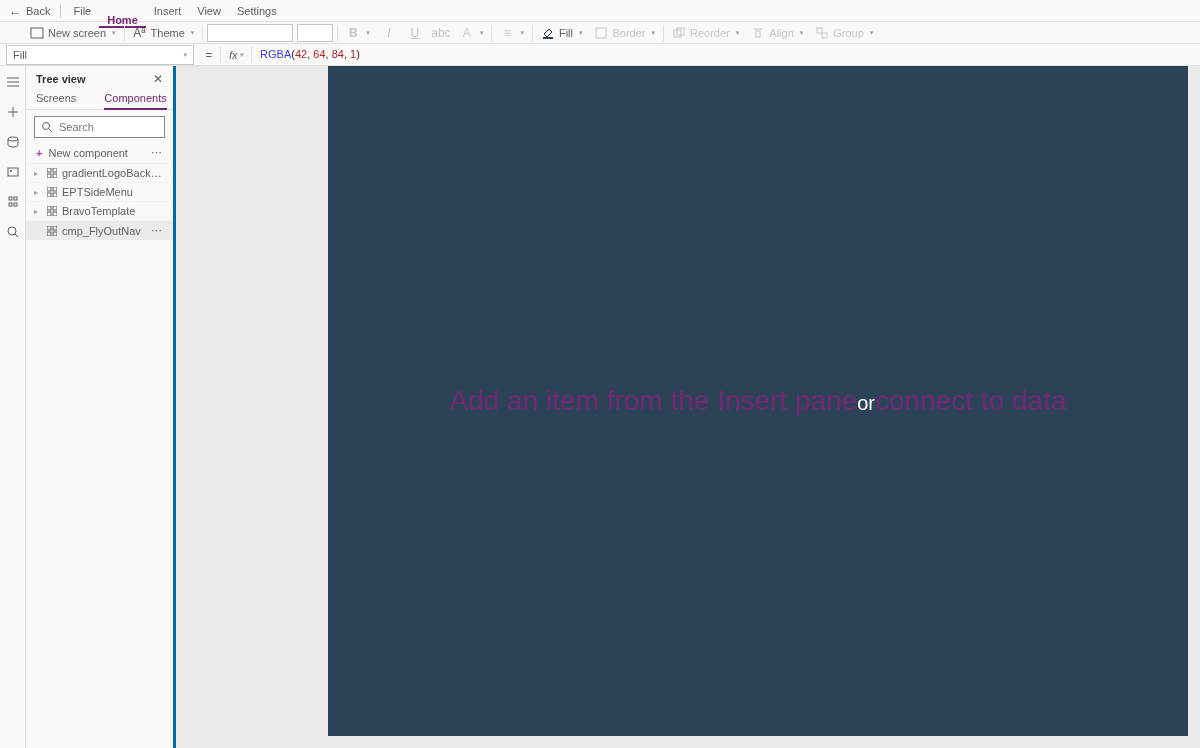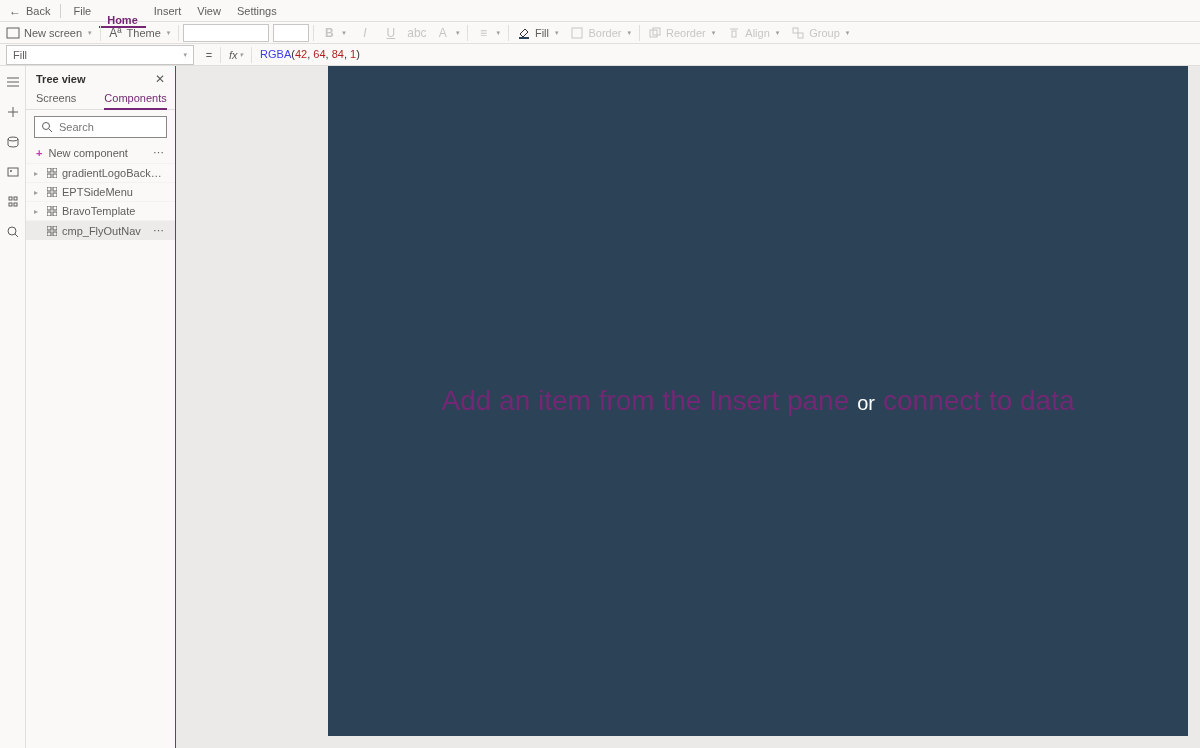--- a/index.html
+++ b/index.html
@@ -7,21 +7,21 @@
 
 
 .topbar { height: 22px; display: flex; align-items: center; padding: 0 8px; border-bottom: 1px solid #e1dfdd; }
 .back-btn { display: flex; align-items: center; gap: 4px; margin-right: 6px; cursor: pointer; color:#605e5c;}
 .divider-v { width: 1px; height: 14px; background: #d2d0ce; margin: 0 4px; }
 .menu-item { padding: 2px 8px; cursor: pointer; color:#605e5c;}
 .menu-item.active { color: #742774; border-bottom: 2px solid #742774; font-weight: 600; padding-bottom:0px;}
 .menu-item.bold { font-weight:600;margin-top:19px; }
 
 
-.ribbon { height: 22px; display: flex; align-items: center; padding: 0 0; border-bottom: 1px solid #e1dfdd; gap: 0; }
+.ribbon { height: 22px; display: flex; align-items: center; padding: 0 24px; border-bottom: 1px solid #e1dfdd; gap: 0; }
 .ribbon-item { display: flex; align-items: center; padding: 0 6px; height: 22px; cursor: pointer; color:#605e5c; gap:4px;}
 .ribbon-item.disabled { color: #c8c6c4; }
 .ribbon-sep { width: 1px; height: 16px; background: #e1dfdd; margin: 0 2px; }
 .dropdown-caret { font-size: 7px; margin-left: 2px; color:#a19f9d;}
 .font-select { width: 86px; height: 18px; border: 1px solid #c8c6c4; background: #fff; margin: 0 2px; }
 .size-select { width: 36px; height: 18px; border: 1px solid #c8c6c4; background: #fff; margin: 0 2px; }
 .ico { width: 14px; height: 14px; display:inline-flex; align-items:center; justify-content:center; font-size:12px;}
 
 
 .formula-bar { height: 22px; display: flex; align-items: center; border-bottom: 1px solid #e1dfdd; }
@@ -32,21 +32,21 @@
 .formula-text .fn { color: #3a3aee; }
 .formula-text .paren { color: #333; }
 .formula-text .num { color: #b22222; }
 .formula-text .comma { color: #333; }
 
 
 .main { display: flex; height: calc(748px - 66px); }
 .rail { width: 26px; border-right: 1px solid #e1dfdd; display: flex; flex-direction: column; align-items: center; padding-top: 8px; gap: 14px; }
 .rail-btn { width: 16px; height: 16px; display:flex; align-items:center; justify-content:center; color:#605e5c; cursor:pointer;}
 
-.tree-panel { width: 150px; border-right: 1px solid #0369a1; background: #faf9f8; display:flex; flex-direction:column;}
+.tree-panel { width: 150px; border-right: 3px solid #0369a1; background: #faf9f8; display:flex; flex-direction:column;}
 .tree-header { display: flex; align-items: center; justify-content: space-between; padding: 6px 10px 2px 10px; }
 .tree-title { font-weight: 600; color:#323130;}
 .tree-close { cursor:pointer; color:#605e5c; font-size:12px;}
 .tree-tabs { display: flex; padding: 0 10px; gap: 28px; border-bottom: 1px solid #e1dfdd; }
 .tree-tab { padding: 4px 0; cursor:pointer; color:#605e5c;}
 .tree-tab.active { color: #742774; border-bottom: 2px solid #742774; margin-bottom:-1px;}
 .tree-search { margin: 6px 8px 4px 8px; height: 22px; border: 1px solid #8a8886; background:#fff; display:flex; align-items:center; padding:0 6px; gap:6px; color:#605e5c;}
 .tree-search input { border:none; outline:none; flex:1; font-size:11px; background:transparent; color:#605e5c;}
 .new-comp { display:flex; align-items:center; justify-content:space-between; padding: 4px 10px; cursor:pointer; color:#605e5c;}
 .new-comp-left { display:flex; align-items:center; gap:6px;}
@@ -54,21 +54,21 @@
 .ellipsis { color:#605e5c; cursor:pointer; letter-spacing:1px;}
 .tree-list { flex:1; }
 .tree-row { display:flex; align-items:center; padding: 3px 10px 3px 8px; gap:4px; cursor:pointer; color:#605e5c; border-top:1px solid #f3f2f1;}
 .tree-row.selected { background:#edebe9; }
 .tree-row .chev { font-size:8px; color:#a19f9d; width:8px;}
 .tree-row .comp-ico { width:12px; height:12px; display:inline-flex; align-items:center; justify-content:center; }
 .tree-row .label { flex:1; white-space:nowrap; overflow:hidden; text-overflow:ellipsis;}
 
 .canvas-wrap { flex:1; background:#eceae8; position:relative; overflow:hidden;}
 .canvas { position:absolute; left:152px; top:0; right:12px; bottom:12px; background:#2c4256; display:flex; align-items:center; justify-content:center;}
-.canvas-hint { font-size:28px; font-weight:300; display:flex; align-items:baseline; gap:8px;}
+.canvas-hint { font-size:28px; font-weight:300; display:flex; align-items:baseline; }
 .hint-link { color:#742774; cursor:pointer;}
 .hint-or { color:#ffffff; font-size:20px;}
 
 svg { display:block; }
 </style>
 </head>
 <body>
 
 <div class="topbar">
   <div class="back-btn">

